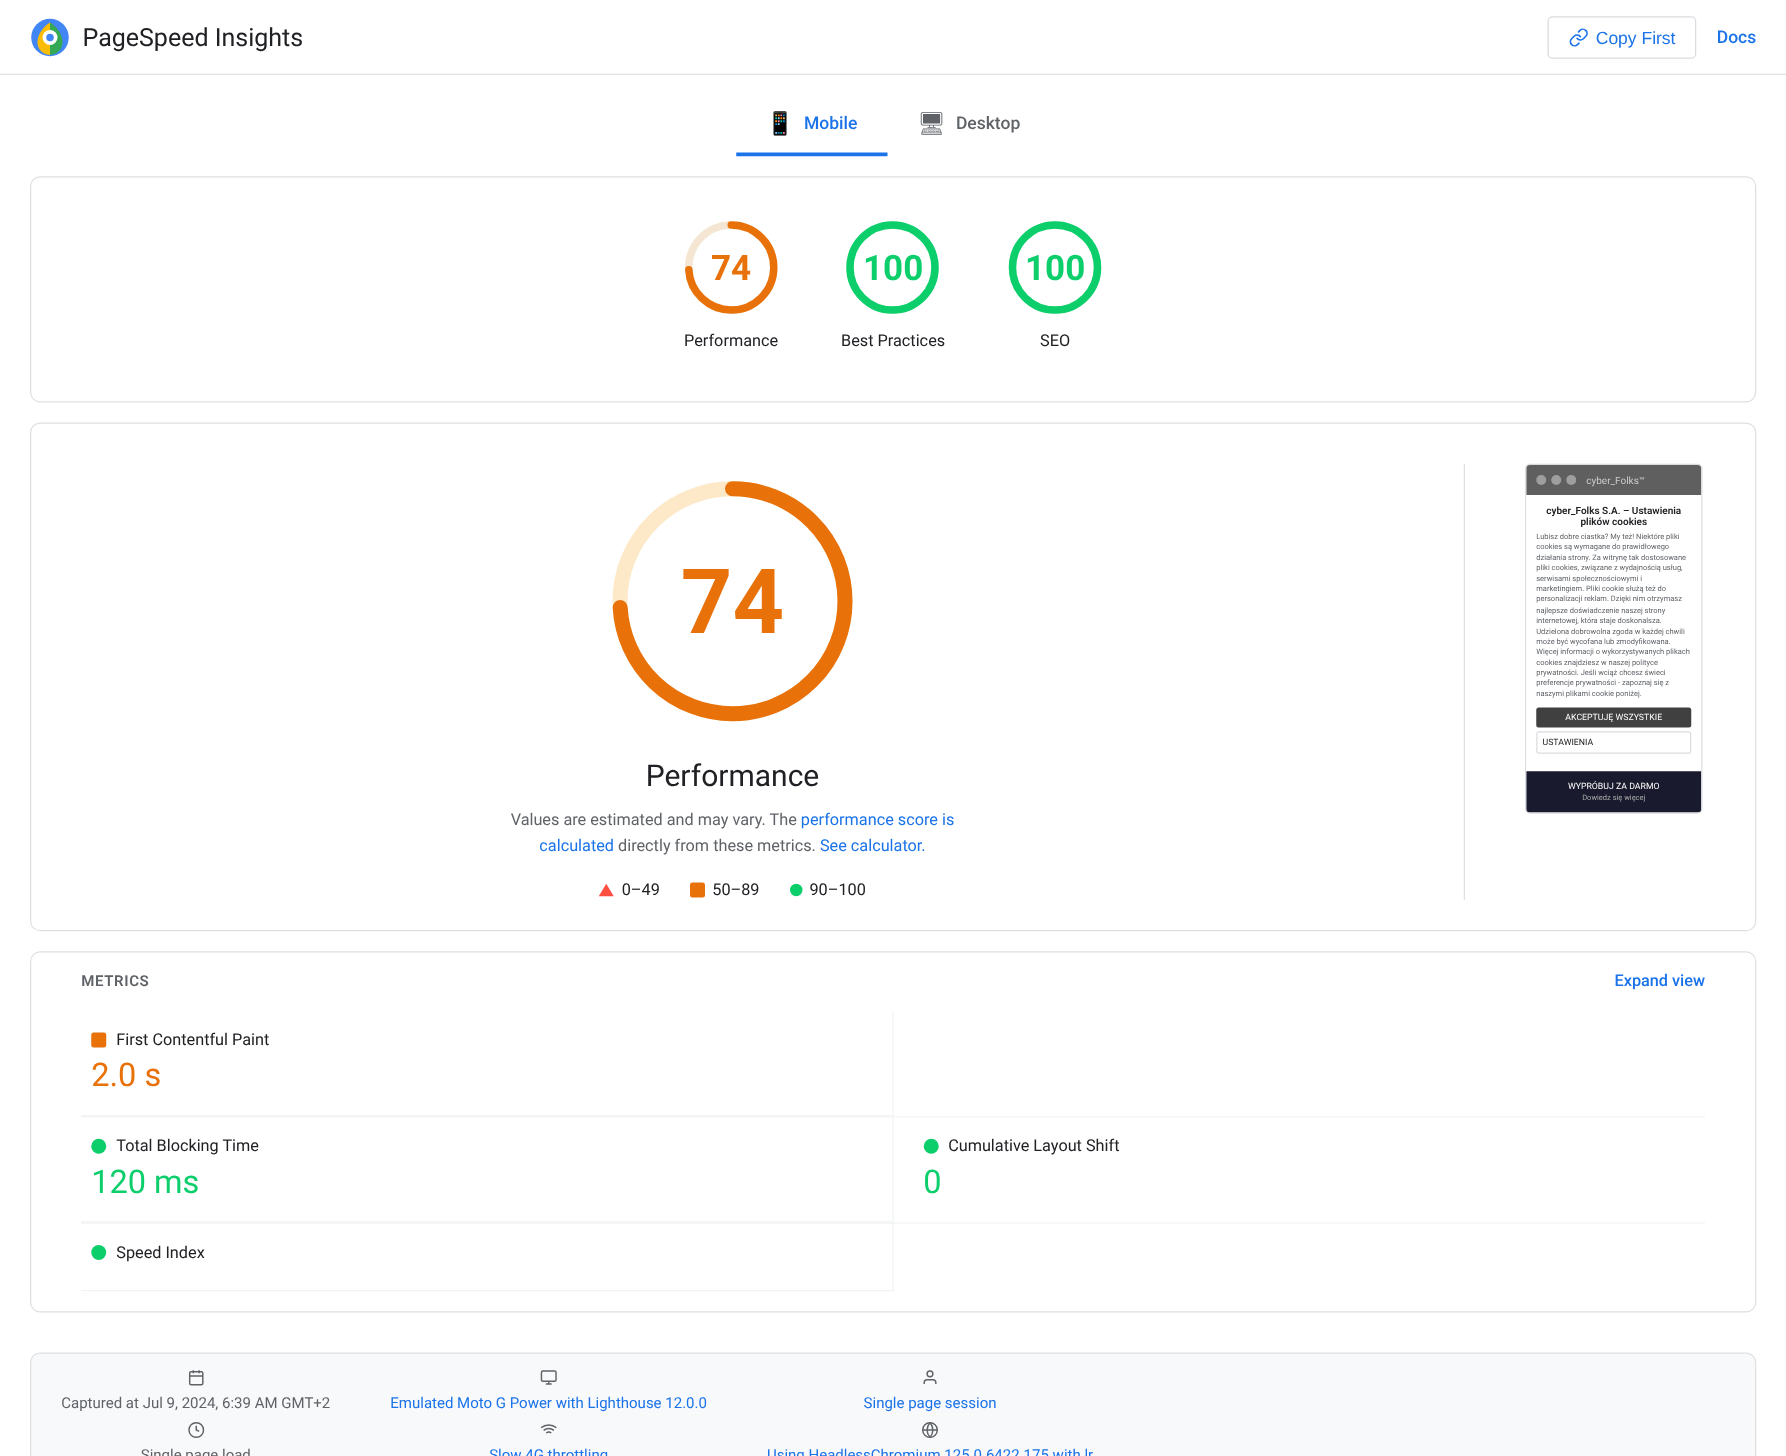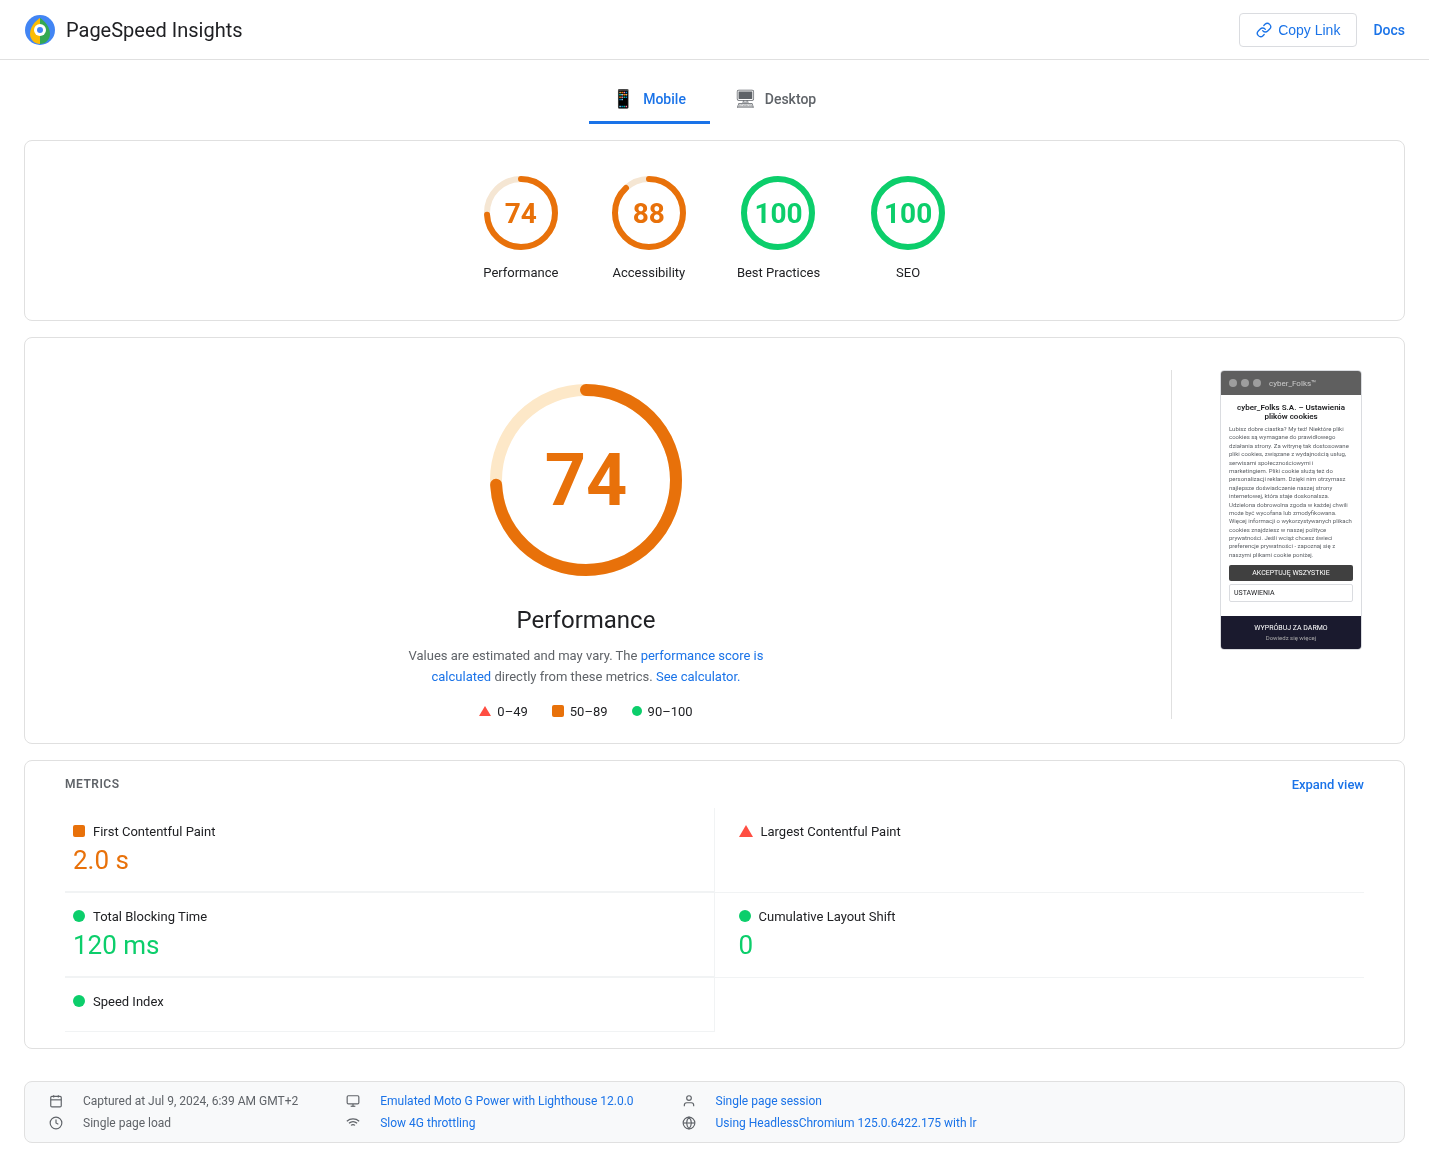--- a/index.html
+++ b/index.html
@@ -139,21 +139,21 @@
     .metric-value.red { color: #ff4e42; }
     .metric-value.green { color: #0cce6b; }
     .metric-left { border-right: 1px solid #f1f3f4; }
 
     
     .footer-bar {
       background: #f8f9fa; border: 1px solid #e0e0e0; border-radius: 8px;
       padding: 12px 24px; display: flex; gap: 48px; flex-wrap: wrap;
       font-size: 12px; color: #5f6368;
     }
-    .footer-item { display: flex; align-items: center; gap: 20px; }
+    .footer-item { display: flex; align-items: center; gap: 6px; flex-direction: column; }
     .footer-item a { color: #1a73e8; text-decoration: none; }
     .footer-col { display: flex; flex-direction: column; gap: 8px; }
   </style>
 </head>
 <body>
 
 <div class="header">
   <div class="header-left">
 
     <svg class="logo-icon" viewBox="0 0 32 32" xmlns="http://www.w3.org/2000/svg">
@@ -164,21 +164,21 @@
       <circle cx="16" cy="16" r="3" fill="#4285F4"></circle>
     </svg>
     <span class="app-title">PageSpeed Insights</span>
   </div>
   <div class="header-right">
     <button class="copy-link-btn">
       <svg width="16" height="16" viewBox="0 0 24 24" fill="none" stroke="#1a73e8" stroke-width="2" stroke-linecap="round" stroke-linejoin="round">
         <path d="M10 13a5 5 0 0 0 7.54.54l3-3a5 5 0 0 0-7.07-7.07l-1.72 1.71"></path>
         <path d="M14 11a5 5 0 0 0-7.54-.54l-3 3a5 5 0 0 0 7.07 7.07l1.71-1.71"></path>
       </svg>
-      <span>Copy Link</span>
+      <span>Copy First</span>
     </button>
     <a class="docs-link">Docs</a>
   </div>
 </div>
 
 <div class="tabs-container">
   <div class="tab active">
     <span class="tab-icon">📱</span>
     <span>Mobile</span>
   </div>
@@ -197,30 +197,20 @@
         <div class="score-circle score-orange">
           <svg viewBox="0 0 80 80">
             <circle cx="40" cy="40" r="34" fill="none" stroke="#f5e6d3" stroke-width="6"></circle>
             <circle cx="40" cy="40" r="34" fill="none" stroke="#e8710a" stroke-width="6" stroke-dasharray="213.6" stroke-dashoffset="55.5" stroke-linecap="round"></circle>
           </svg>
           <span class="score-value">74</span>
         </div>
         <span class="score-label">Performance</span>
       </div>
 
-      <div class="score-card">
-        <div class="score-circle score-orange">
-          <svg viewBox="0 0 80 80">
-            <circle cx="40" cy="40" r="34" fill="none" stroke="#f5e6d3" stroke-width="6"></circle>
-            <circle cx="40" cy="40" r="34" fill="none" stroke="#e8710a" stroke-width="6" stroke-dasharray="213.6" stroke-dashoffset="25.6" stroke-linecap="round"></circle>
-          </svg>
-          <span class="score-value">88</span>
-        </div>
-        <span class="score-label">Accessibility</span>
-      </div>
 
       <div class="score-card">
         <div class="score-circle score-green">
           <svg viewBox="0 0 80 80">
             <circle cx="40" cy="40" r="34" fill="none" stroke="#d4f5e2" stroke-width="6"></circle>
             <circle cx="40" cy="40" r="34" fill="none" stroke="#0cce6b" stroke-width="6" stroke-dasharray="213.6" stroke-dashoffset="0" stroke-linecap="round"></circle>
           </svg>
           <span class="score-value">100</span>
         </div>
         <span class="score-label">Best Practices</span>
@@ -307,24 +297,20 @@
 
     <div style="display:grid; grid-template-columns:1fr 1fr; border-bottom:1px solid #f1f3f4;">
       <div class="metric-item metric-left">
         <div class="metric-header">
           <div style="width:12px;height:12px;background:#e8710a;border-radius:2px;flex-shrink:0;"></div>
           <span class="metric-name">First Contentful Paint</span>
         </div>
         <div class="metric-value orange">2.0 s</div>
       </div>
       <div class="metric-item" style="padding-left:24px;">
-        <div class="metric-header">
-          <div style="width:0;height:0;border-left:7px solid transparent;border-right:7px solid transparent;border-bottom:12px solid #ff4e42;flex-shrink:0;"></div>
-          <span class="metric-name">Largest Contentful Paint</span>
-        </div>
       </div>
     </div>
 
     <div style="display:grid; grid-template-columns:1fr 1fr; border-bottom:1px solid #f1f3f4;">
       <div class="metric-item metric-left">
         <div class="metric-header">
           <div style="width:12px;height:12px;background:#0cce6b;border-radius:50%;flex-shrink:0;"></div>
           <span class="metric-name">Total Blocking Time</span>
         </div>
         <div class="metric-value green">120 ms</div>

